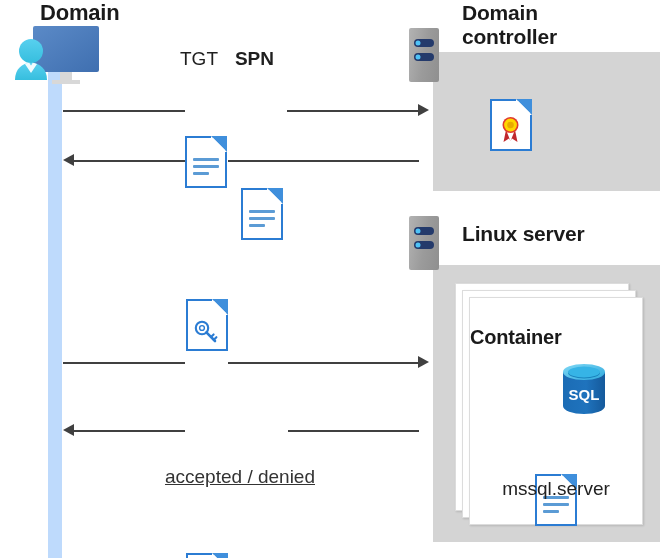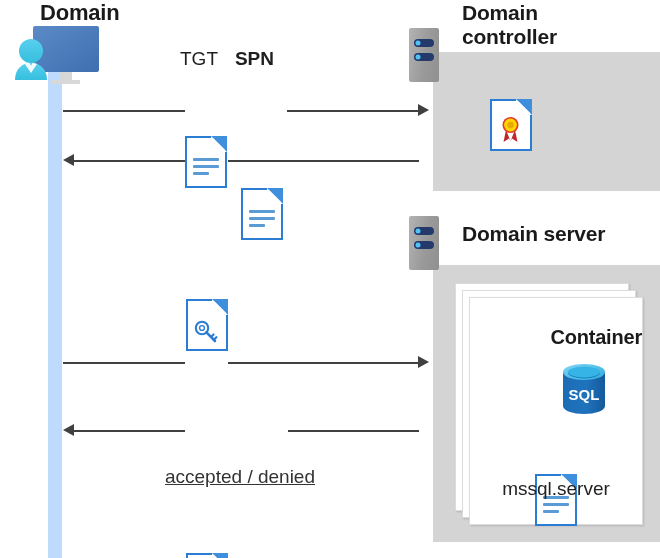--- a/index.html
+++ b/index.html
@@ -35,21 +35,21 @@
     font-weight: bold;
     color: #1a1a1a;
     line-height: 1.16;
     letter-spacing: -0.2px;
   }
   .title-client  { left: 40px;  top: 0px;   font-size: 22px; }
   .title-dc      { left: 462px; top: 1px;   font-size: 21px; width: 190px; }
   .title-linux   { left: 462px; top: 222px; font-size: 21px; width: 190px; }
   .title-container {
     left: 0; right: 0; top: 28px;
-    text-align: right;
+    text-align: left;
     font-size: 20px;
   }
 
   
   .host-panel { background: #d4d4d4; }
   .panel-dc    { left: 433px; top: 52px;  width: 227px; height: 139px; }
   .panel-linux { left: 433px; top: 265px; width: 227px; height: 277px; }
 
   
   .rack {
@@ -238,21 +238,21 @@
   </div>
 
   <div class="abs rack rack-linux">
     <div class="bar b1">
         <span class="led"></span>
       </div>
     <div class="bar b2">
         <span class="led"></span>
       </div>
   </div>
-  <div class="abs title title-linux">Domain server</div>
+  <div class="abs title title-linux">Linux server</div>
 
   <div class="abs container-stack">
     <div class="card c1"></div>
     <div class="card c2"></div>
     <div class="card c3">
       <div class="abs title title-container">Container</div>
 
       <div class="abs sqldb" style="left:63px; top:64px;margin-left:28px;">
         <svg width="46" height="54" viewBox="0 0 46 54" xmlns="http://www.w3.org/2000/svg">
           <defs>

